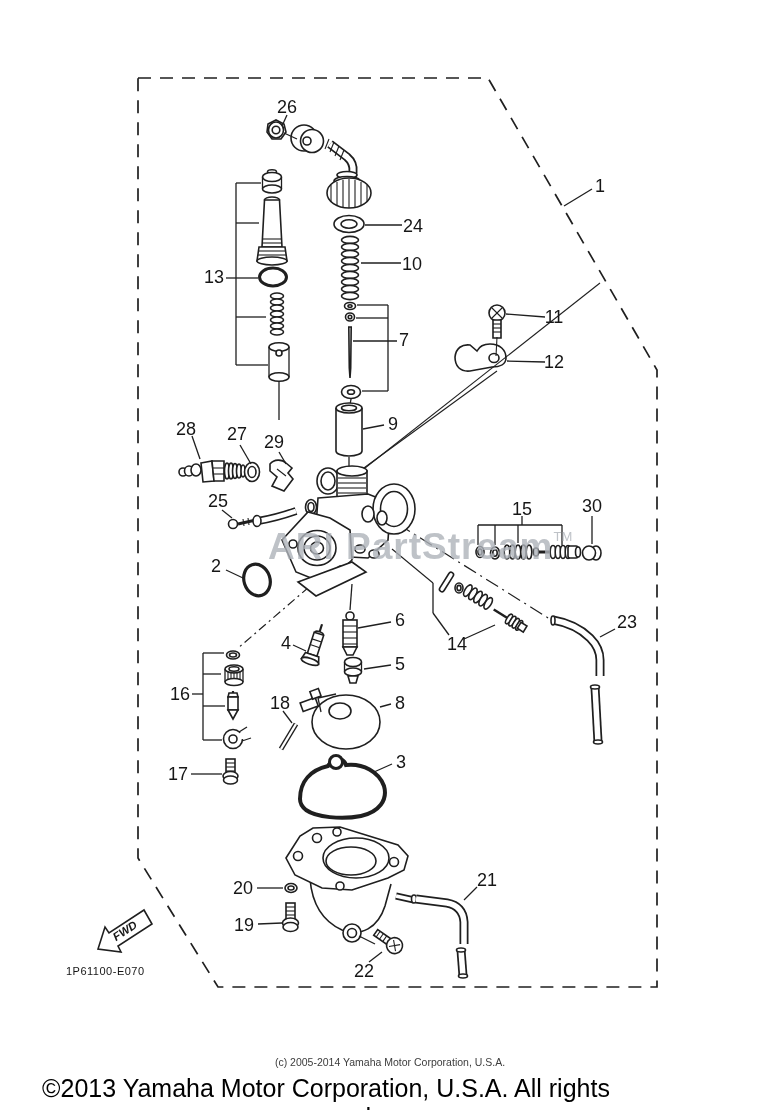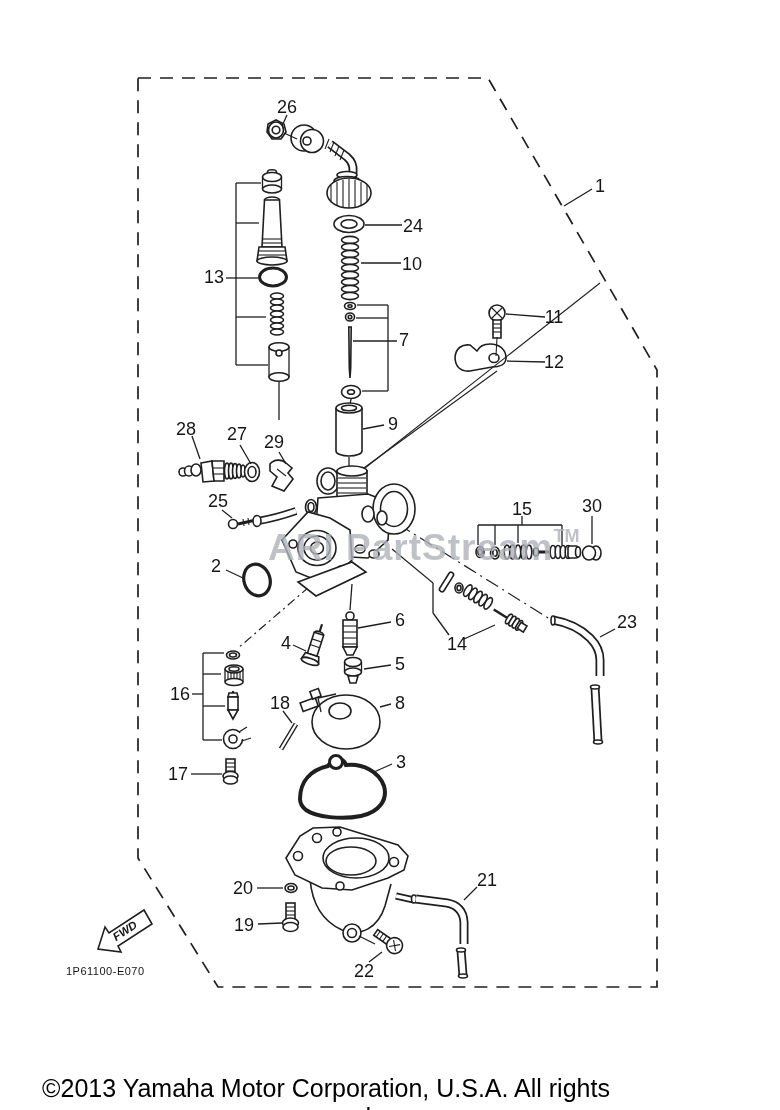--- a/index.html
+++ b/index.html
@@ -3,21 +3,21 @@
 <meta charset="utf-8">
 <style>
   html,body{margin:0;padding:0;background:#fff;}
   .stage{position:relative;width:780px;height:1110px;background:#fff;overflow:hidden;
          font-family:"Liberation Sans",sans-serif;}
   .stage svg{position:absolute;left:0;top:0;}
   .callout{font-family:"Liberation Sans",sans-serif;font-size:18px;fill:#161616;
            text-anchor:middle;dominant-baseline:central;}
   .watermark{position:absolute;left:268px;top:526px;font-size:37px;font-weight:bold;
              color:#aeb3ba;opacity:.8;letter-spacing:1px;white-space:nowrap;}
-  .watermark sup{font-size:18px;font-weight:bold;vertical-align:18px;letter-spacing:0;}
+  .watermark sup{font-size:13px;font-weight:normal;vertical-align:18px;letter-spacing:0;}
   .part-code{position:absolute;left:66px;top:965px;font-size:11px;color:#161616;letter-spacing:.5px;}
   .copy-small{position:absolute;left:0;top:1056px;width:780px;text-align:center;
               font-size:10.5px;color:#3c3c3c;}
   .copy-large{position:absolute;left:0;top:1074px;width:652px;text-align:center;
               font-size:25px;color:#000;}
   .ln{stroke:#1f1f1f;stroke-width:1.3;fill:none;}
   .pt{stroke:#1f1f1f;stroke-width:1.6;fill:#fff;}
   .ptn{stroke:#1f1f1f;stroke-width:1.6;fill:none;}
   .thin{stroke:#1f1f1f;stroke-width:1.1;fill:none;}
 </style>
@@ -492,15 +492,16 @@
         <text x="186" y="429" class="callout">28</text>
         <text x="274" y="442" class="callout">29</text>
         <text x="592" y="506" class="callout">30</text>
       </g>
 </svg>
 
 <div class="watermark"><span>ARI PartStream</span><sup>TM</sup></div>
 
 <div class="part-code">1P61100-E070</div>
 
+<div class="copy-small">(c) 2005-2014 Yamaha Motor Corporation, U.S.A.</div>
 <div class="copy-large">©2013 Yamaha Motor Corporation, U.S.A. All rights reserved.</div>
 
 </div>
 
 </body></html>

